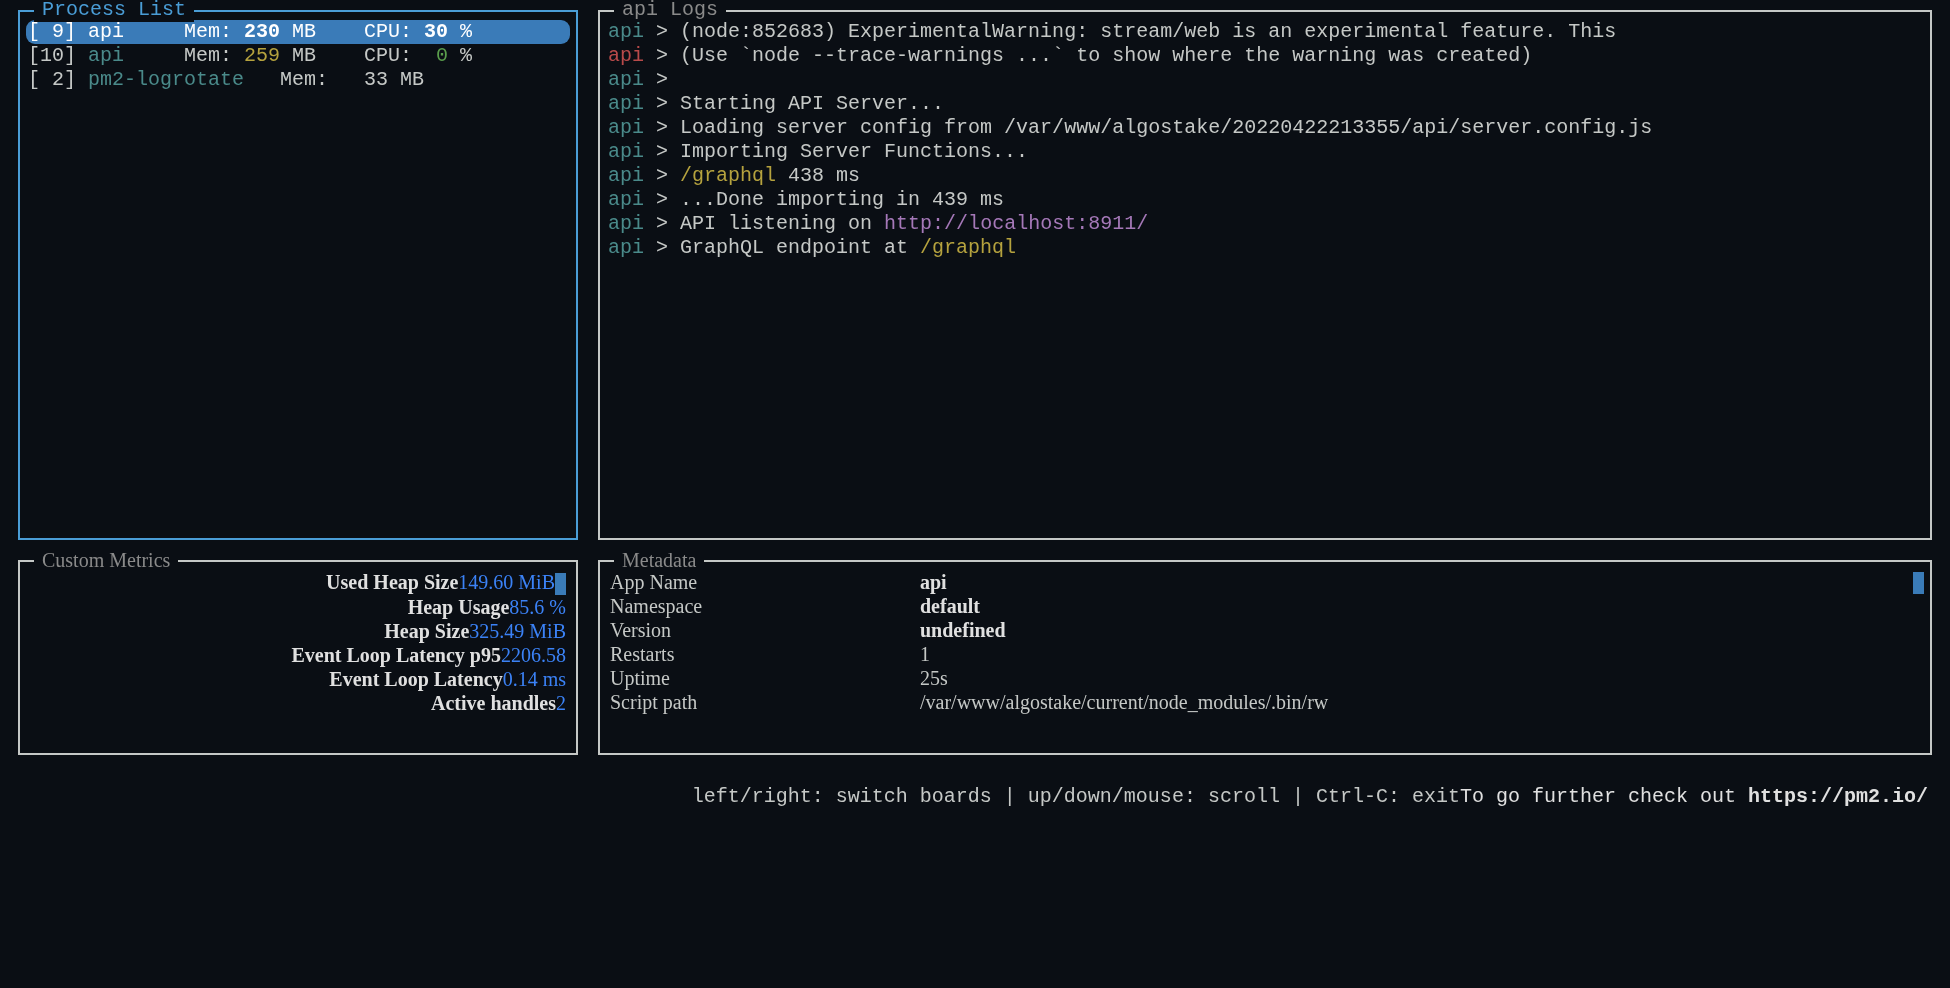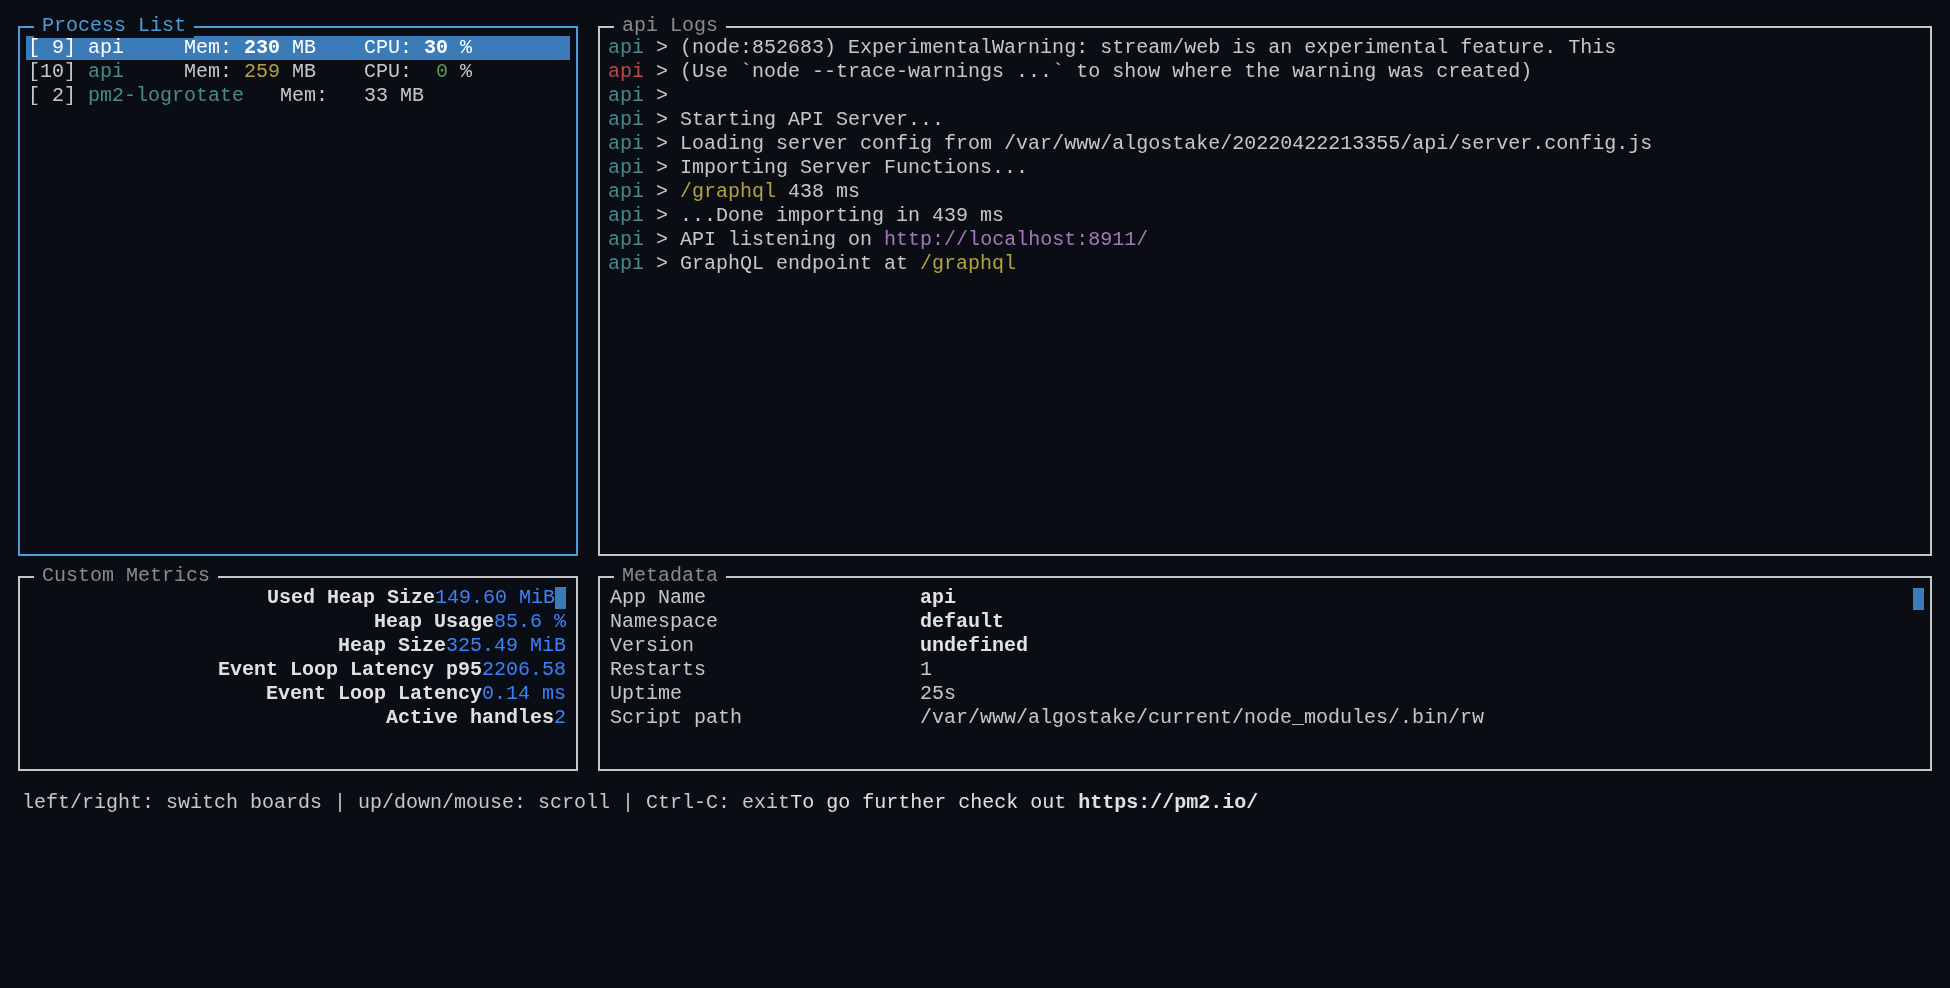--- a/index.html
+++ b/index.html
@@ -35,48 +35,49 @@
     color: #8a8a8a;
   }
   .panel.active .panel-title {
     color: #4a9dd6;
   }
   .top-row {
     display: flex;
     gap: 20px;
     height: 530px;
     margin-bottom: 20px;
-    margin-top: 16px;
   }
   .process-list {
     width: 560px;
   }
   .logs-panel {
     flex: 1;
   }
   .bottom-row {
     display: flex;
     gap: 20px;
     height: 195px;
-    margin-bottom: 14px;
+    margin-bottom: 24px;
+    font-family: Liberation Serif, serif;
   }
   .metrics-panel {
     width: 560px;
   }
   .metadata-panel {
     flex: 1;
     position: relative;
   }
   .process-row {
     white-space: pre;
     padding: 0 2px;
   }
   .process-row.selected {
     background: #3a7bb8;
     color: #ffffff;
+    border-radius: 9px;
   }
   .selected .bold-white { color: #ffffff; font-weight: bold; }
   .selected .teal { color: #ffffff; }
   .bold-white { color: #e8e8e8; font-weight: bold; }
   .teal { color: #4a8a8a; }
   .yellow { color: #b5a23e; }
   .green { color: #5a9e4c; }
   .red { color: #b84a4a; }
   .purple { color: #a578b8; }
   .log-line {
@@ -121,21 +122,21 @@
   .scroll-indicator {
     position: absolute;
     right: 6px;
     top: 10px;
     width: 11px;
     height: 22px;
     background: #3a7bb8;
   }
   .footer {
     display: flex;
-    justify-content: flex-start;
+    justify-content: flex-end;
     padding: 6px 4px 0 4px;
     color: #c5c8c6;
     white-space: pre;
   }
   .footer-right {
     color: #e0e0e0;
   }
   .footer-link {
     font-weight: bold;
     color: #e0e0e0;

